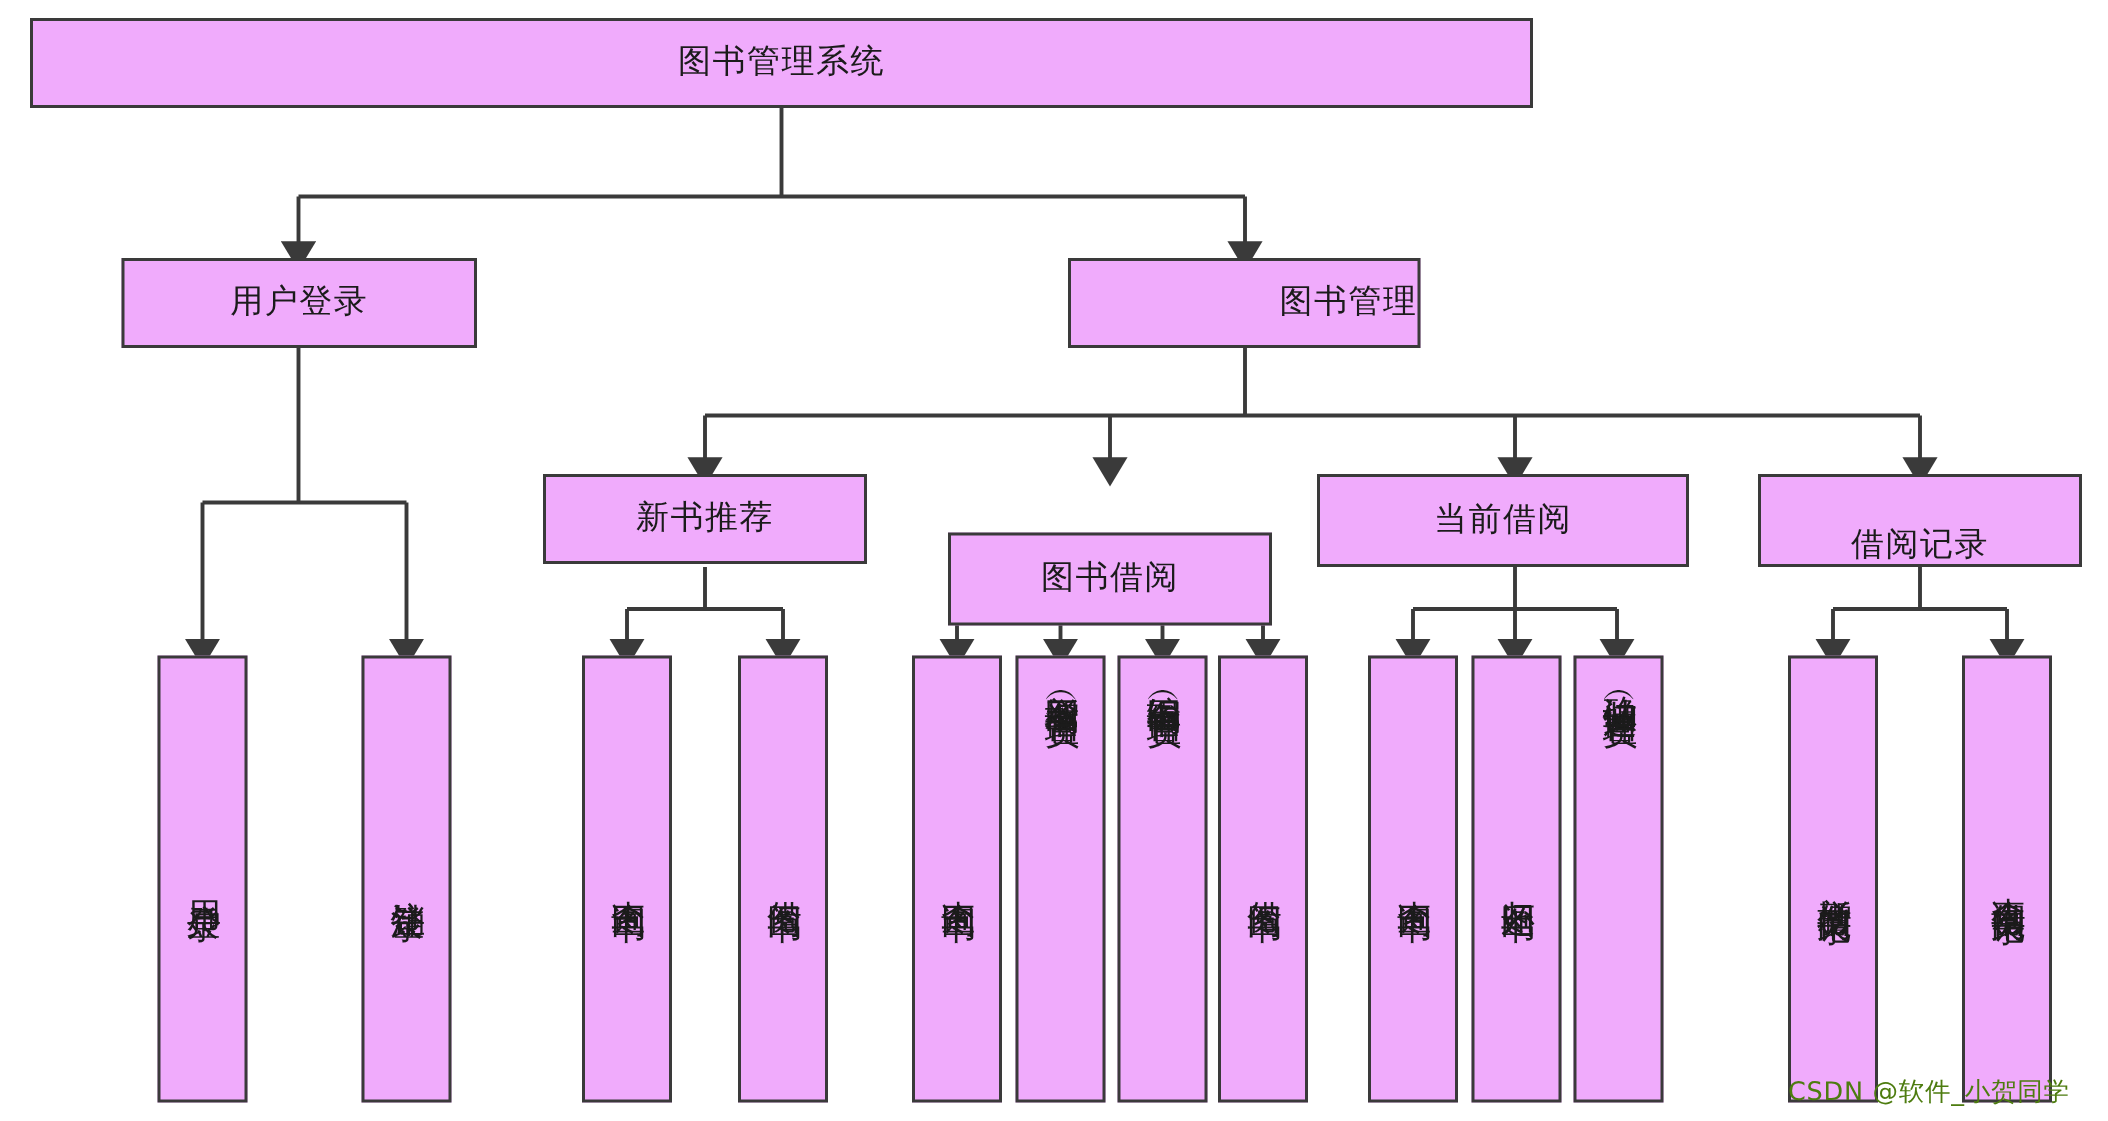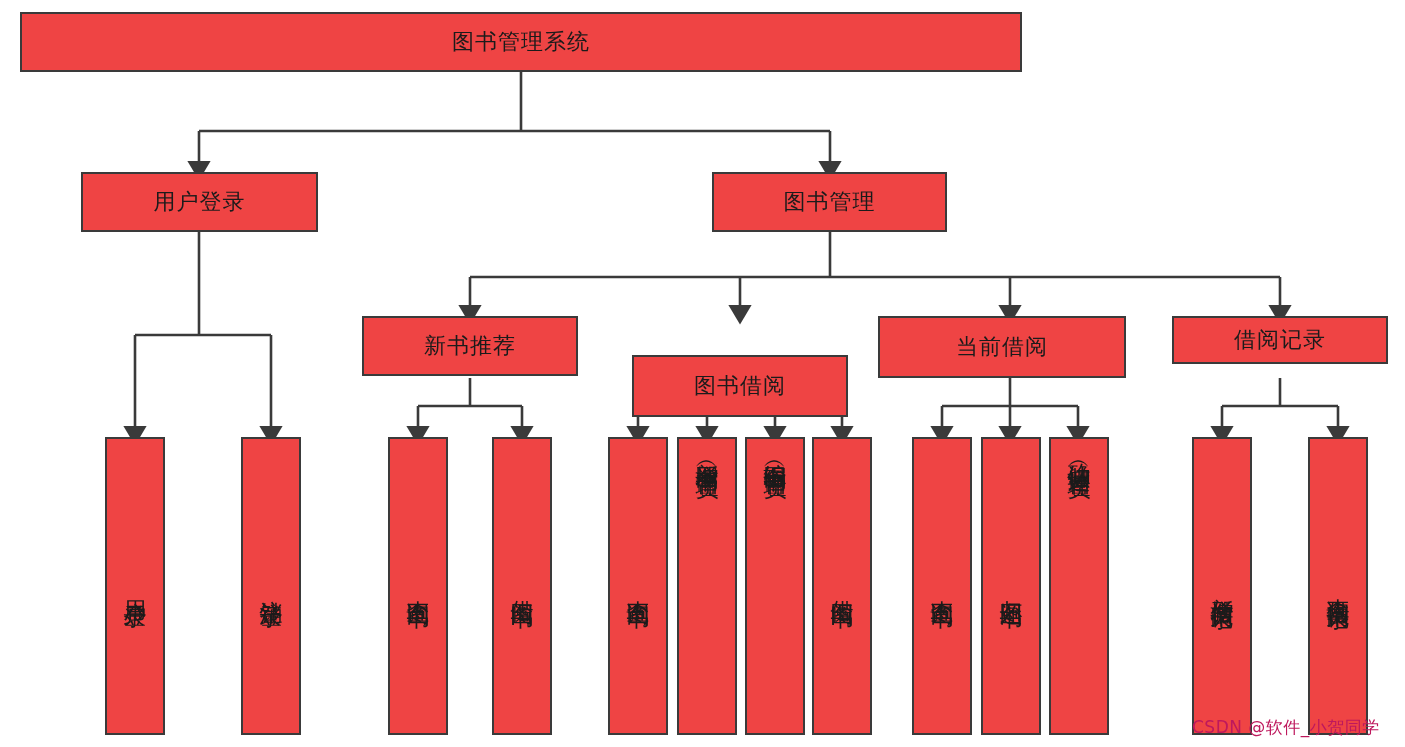--- a/index.html
+++ b/index.html
@@ -21,21 +21,21 @@
     position: absolute;
     left: 0;
     top: 0;
     width: 1405px;
     height: 747px;
     pointer-events: none;
   }
   .node {
     position: absolute;
     box-sizing: border-box;
-    background: #ef4444;
+    background: #f0abfc;
     border: 2.5px solid #3a3a3a;
     display: flex;
     align-items: center;
     justify-content: center;
     color: #1b1b1b;
   }
   .node.h {
     font-size: 22px;
     letter-spacing: 1px;
     line-height: 1.1;
@@ -54,21 +54,21 @@
     white-space: nowrap;
     color: #1b1b1b;
   }
   .node.center-v {
     align-items: center;
     padding-top: 0;
   }
   .watermark {
     position: absolute;
     font-size: 17px;
-    color: #be185d;
+    color: #4d7c0f;
     white-space: nowrap;
     letter-spacing: 0.5px;
   }
 </style>
 </head>
 <body>
 
 <div id="canvas">
 
   <svg class="wires" viewBox="0 0 1405 747" xmlns="http://www.w3.org/2000/svg">
@@ -125,37 +125,37 @@
   </svg>
 
   <div class="node h" style="left:20px; top:12px; width:1002px; height:60px;">
     <span>图书管理系统</span>
   </div>
 
   <div class="node h" style="left:81px; top:172px; width:237px; height:60px;">
     <span>用户登录</span>
   </div>
 
-  <div class="node h" style="left:712px; top:172px; width:235px; height:60px;">
+  <div class="node h" style="left:712px; top:172px; width:235px; height:60px;justify-content:flex-end;">
     <span>图书管理</span>
   </div>
 
   <div class="node h" style="left:362px; top:316px; width:216px; height:60px;">
     <span>新书推荐</span>
   </div>
 
   <div class="node h" style="left:632px; top:316px; width:216px; height:62px;margin-top:39px;">
     <span>图书借阅</span>
   </div>
 
   <div class="node h" style="left:852px; top:316px; width:248px; height:62px;margin-left:26px;">
     <span>当前借阅</span>
   </div>
 
-  <div class="node h" style="left:1172px; top:316px; width:216px; height:48px;">
+  <div class="node h" style="left:1172px; top:316px; width:216px; height:62px;align-items:flex-end;">
     <span>借阅记录</span>
   </div>
 
   <div class="node v center-v" style="left:105px; top:437px; width:60px; height:298px;">
     <span class="vtext">用户登录</span>
   </div>
 
   <div class="node v center-v" style="left:241px; top:437px; width:60px; height:298px;">
     <span class="vtext">注销登录</span>
   </div>

